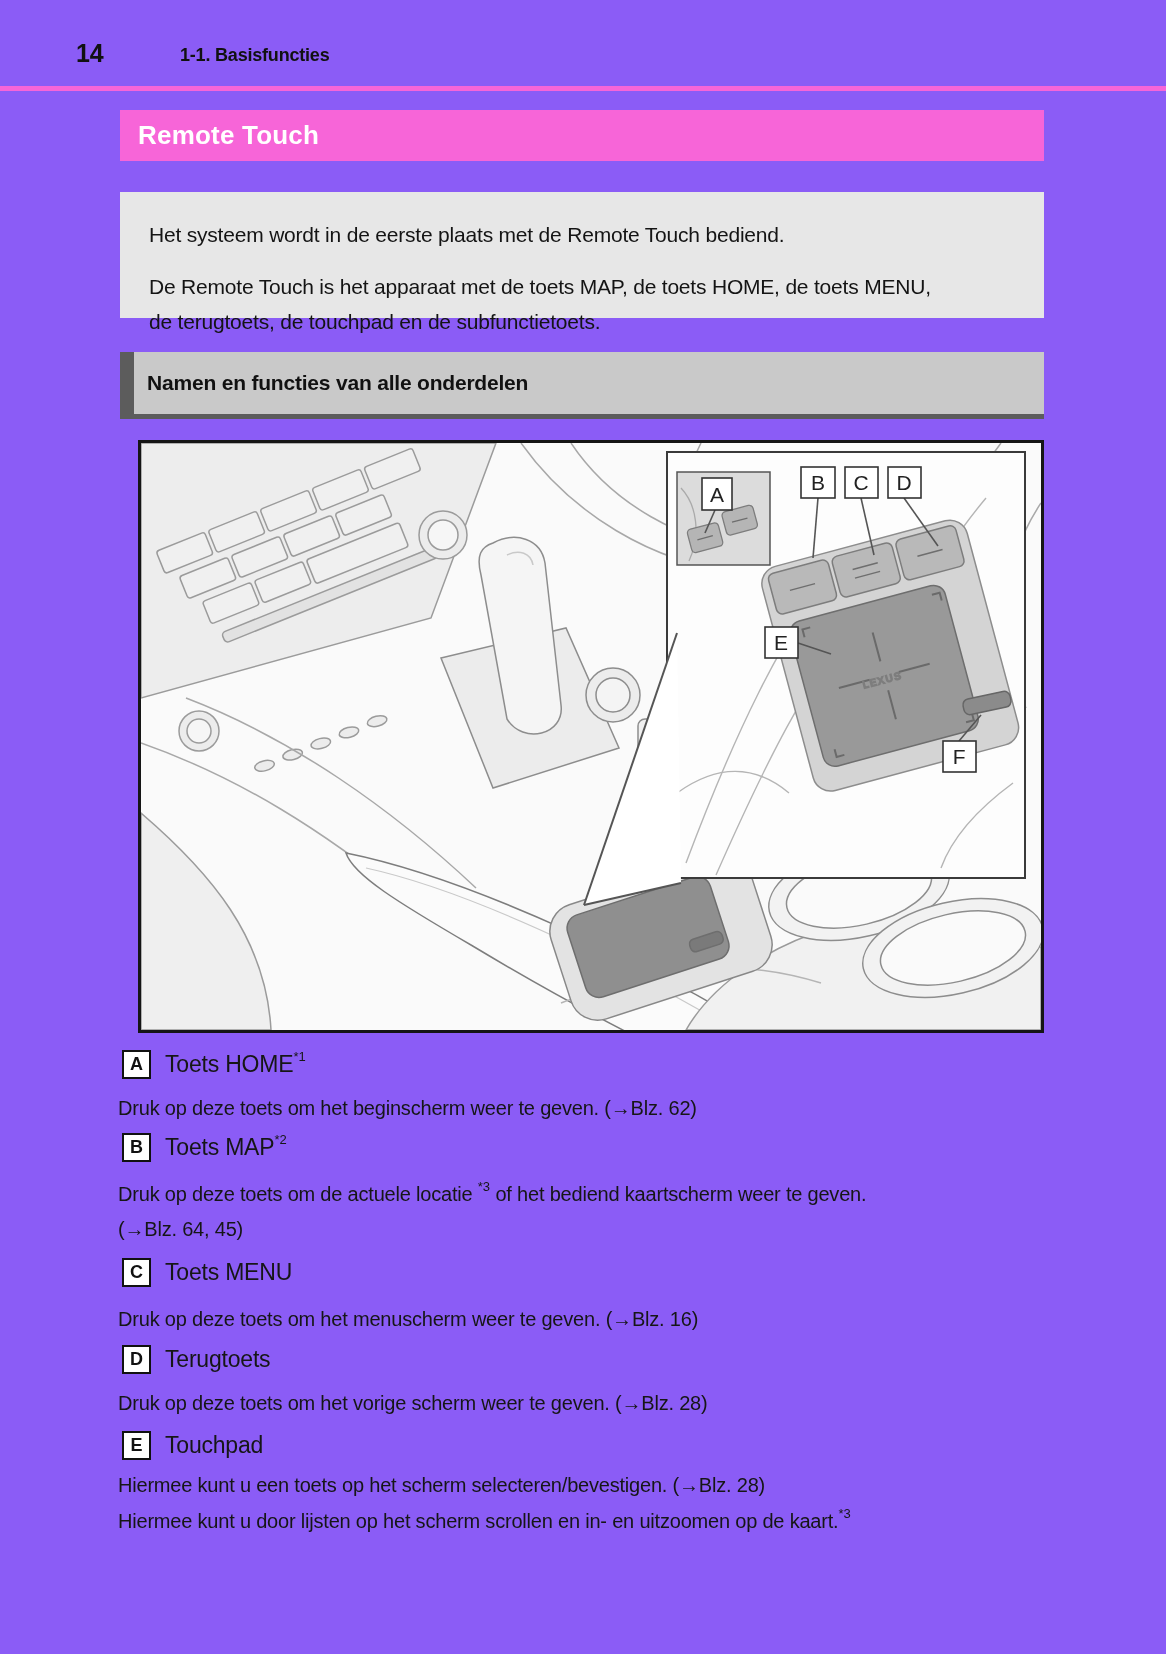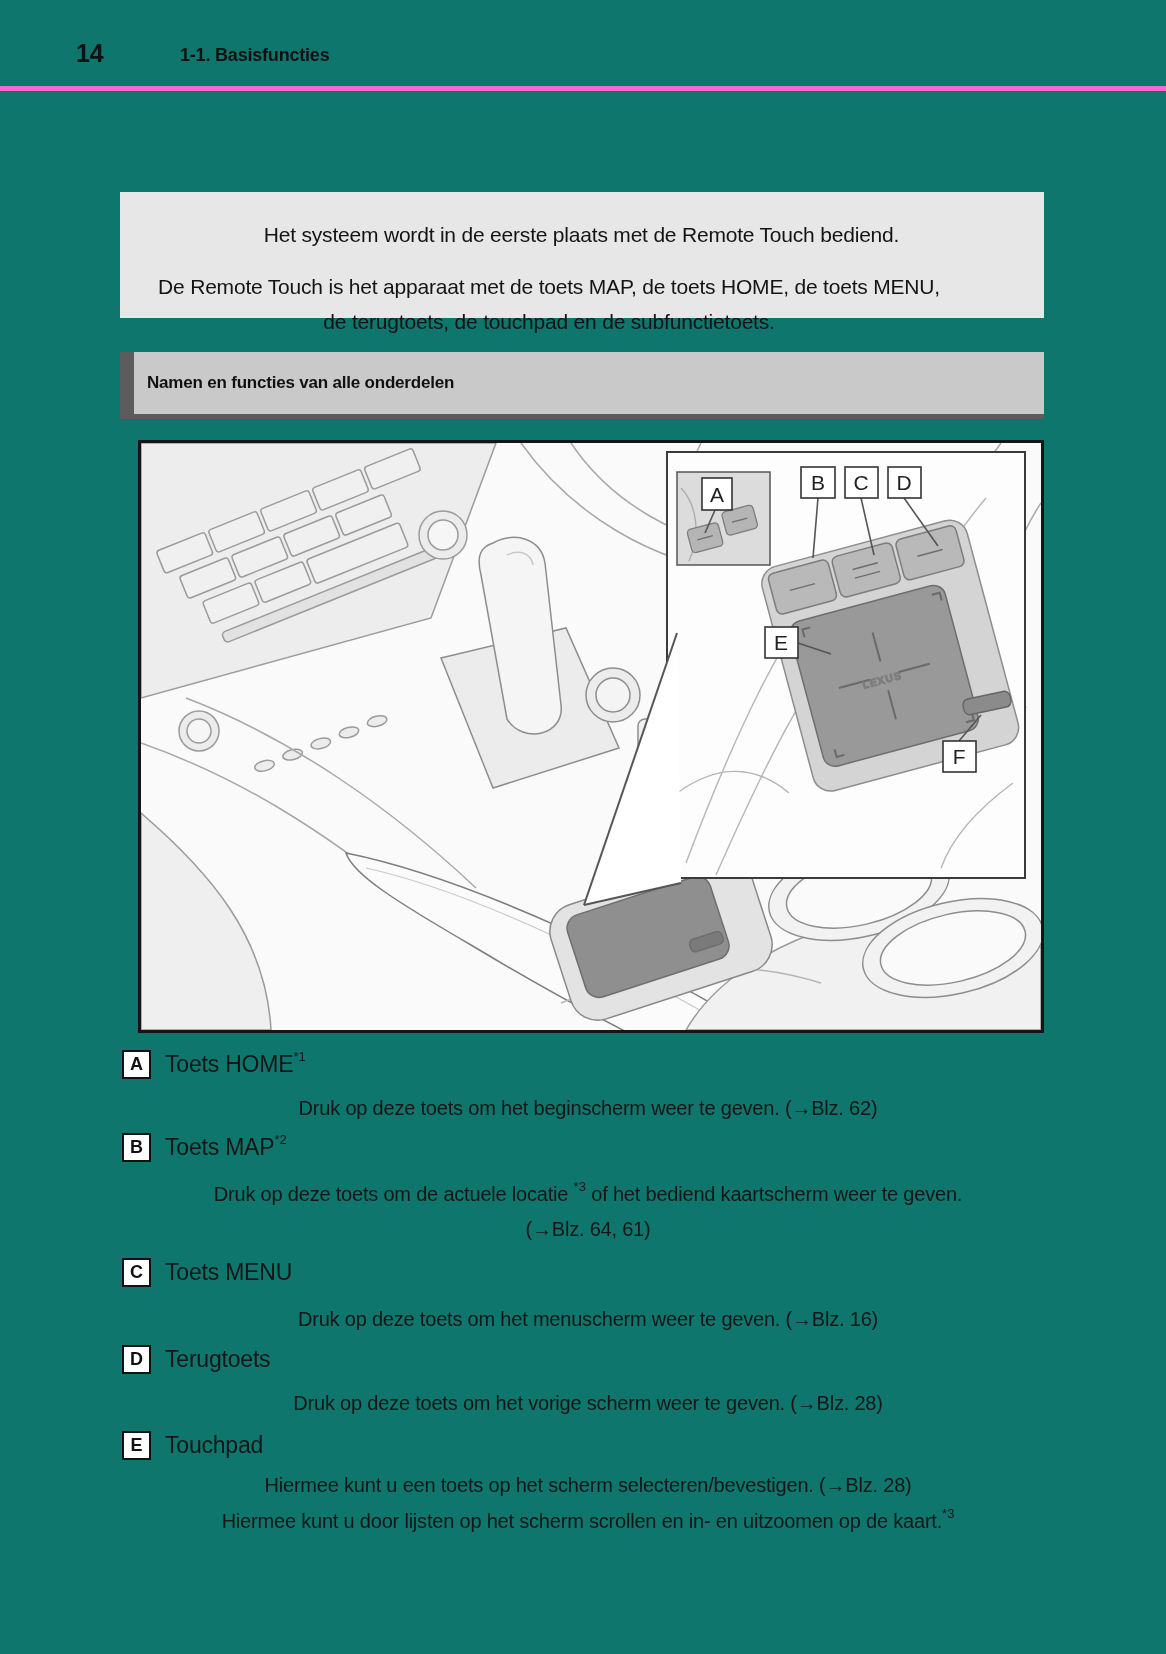--- a/index.html
+++ b/index.html
@@ -1,20 +1,19 @@
 <!DOCTYPE html>
 <html><head>
 <meta charset="utf-8">
 <style>
   html,body{margin:0;padding:0;background:#ffffff;}
   .page{
-    position:relative;width:1166px;height:1654px;background:#0f766e;
+    position:relative;width:1166px;height:1654px;background:#8b5cf6;
     font-family:"Liberation Sans",sans-serif;color:#1a1a1a;overflow:hidden;
     letter-spacing:-0.2px;
-    text-align:center;
   }
   .abs{position:absolute;}
   .page-number{left:76px;top:39px;font-size:25px;font-weight:bold;color:#111;}
   .breadcrumb{left:180px;top:45px;font-size:18px;font-weight:700;color:#111;}
   .top-rule{left:0;top:86px;width:1166px;height:5px;background:#f765d8;}
   .banner{
     left:120px;top:110px;width:924px;height:51px;background:#f765d8;
     display:flex;align-items:center;box-sizing:border-box;padding-left:18px;
   }
   .banner .t{color:#ffffff;font-size:26px;font-weight:bold;letter-spacing:0.2px;}
@@ -23,21 +22,21 @@
     box-sizing:border-box;padding:9px 14px 0 13px;
   }
   .intro p{margin:16px;font-size:21px;line-height:1.7;color:#141414;}
   .intro p.p1{margin-bottom:10px;}
   .intro p.p2{width:800px;}
   .section-head{
     left:120px;top:352px;width:924px;height:67px;background:#c9c9c9;
     border-left:14px solid #5c5c5c;border-bottom:5px solid #5c5c5c;
     box-sizing:border-box;display:flex;align-items:center;padding-left:13px;
   }
-  .section-head .t{font-size:17px;font-weight:bold;color:#111;}
+  .section-head .t{font-size:21px;font-weight:bold;color:#111;}
   .figure{
     left:138px;top:440px;width:906px;height:593px;border:3px solid #151515;
     box-sizing:border-box;background:#fafafa;
   }
   .item-head{display:flex;align-items:center;gap:14px;}
   .letter-box{
     width:29px;height:29px;border:2px solid #111;background:#fff;
     display:flex;align-items:center;justify-content:center;
     font-size:18px;font-weight:bold;color:#111;box-sizing:border-box;flex:0 0 auto;
   }
@@ -56,20 +55,23 @@
 </style>
 </head>
 <body>
 
 <div class="page">
 
   <div class="abs page-number">14</div>
   <div class="abs breadcrumb">1-1. Basisfuncties</div>
   <div class="abs top-rule"></div>
 
+  <div class="abs banner">
+    <span class="t">Remote Touch</span>
+  </div>
 
   <div class="abs intro">
     <p class="p1">Het systeem wordt in de eerste plaats met de Remote Touch bediend.</p>
     <p class="p2">De Remote Touch is het apparaat met de toets MAP, de toets HOME, de toets MENU, de terugtoets, de touchpad en de subfunctietoets.</p>
   </div>
 
   <div class="abs section-head">
     <span class="t">Namen en functies van alle onderdelen</span>
   </div>
 
@@ -232,21 +234,21 @@
   <div class="abs item-head hA">
     <span class="letter-box">A</span>
     <span class="item-title"><span>Toets HOME</span><sup>*1</sup></span>
   </div>
   <p class="abs para pA"><span>Druk op deze toets om het beginscherm weer te geven. (→Blz. 62)</span><sup></sup><span></span><span class="line2"></span></p>
 
   <div class="abs item-head hB">
     <span class="letter-box">B</span>
     <span class="item-title"><span>Toets MAP</span><sup>*2</sup></span>
   </div>
-  <p class="abs para pB"><span>Druk op deze toets om de actuele locatie </span><sup>*3</sup><span> of het bediend kaartscherm weer te geven.</span><span class="line2">(→Blz. 64, 61)</span></p>
+  <p class="abs para pB"><span>Druk op deze toets om de actuele locatie </span><sup>*3</sup><span> of het bediend kaartscherm weer te geven.</span><span class="line2">(→Blz. 64, 45)</span></p>
 
   <div class="abs item-head hC">
     <span class="letter-box">C</span>
     <span class="item-title"><span>Toets MENU</span><sup></sup></span>
   </div>
   <p class="abs para pC"><span>Druk op deze toets om het menuscherm weer te geven. (→Blz. 16)</span><sup></sup><span></span><span class="line2"></span></p>
 
   <div class="abs item-head hD">
     <span class="letter-box">D</span>
     <span class="item-title"><span>Terugtoets</span><sup></sup></span>

